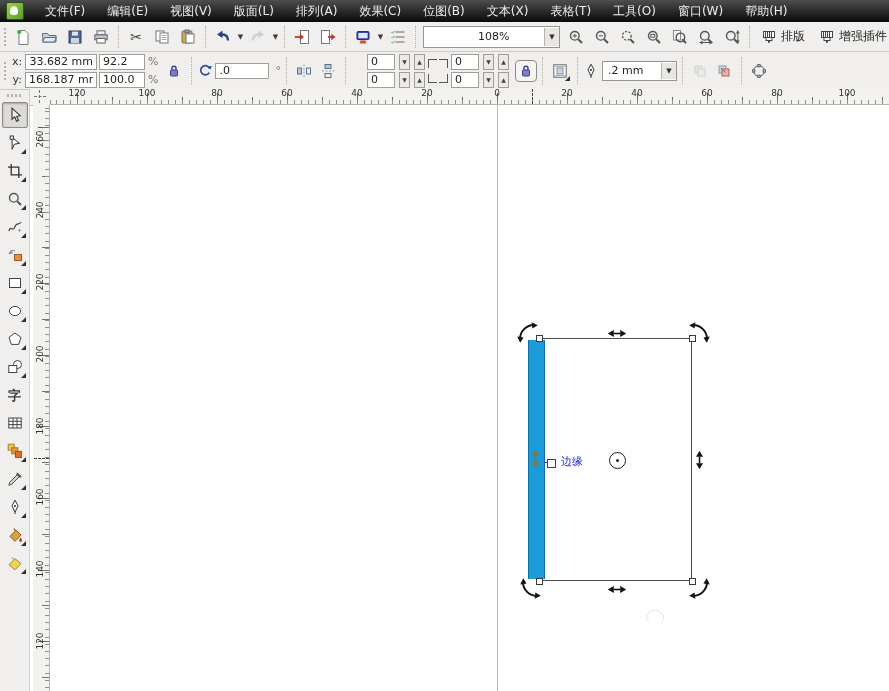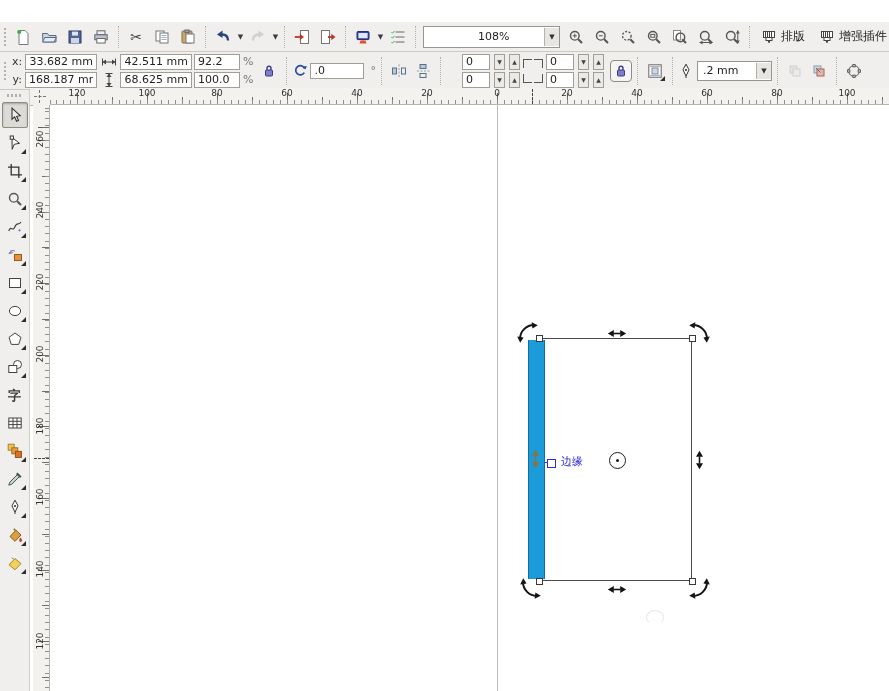--- a/index.html
+++ b/index.html
@@ -119,20 +119,35 @@
   .edge-node::before{content:"";position:absolute;left:-4px;top:2px;width:4px;height:1px;background:#3b3bd2;}
   .edge-label{position:absolute;font-size:11px;line-height:12px;}
   .ghost-circle{position:absolute;left:596px;top:505px;width:16px;height:13px;
     border:1px solid #e9e7e6;border-radius:50%;border-bottom-color:transparent;}
 </style>
 </head>
 <body>
 
 <div class="app">
 
+  <div class="menubar" id="menubar">
+    <span class="appicon"></span>
+  <span class="menu-item">文件(F)</span>
+      <span class="menu-item">编辑(E)</span>
+      <span class="menu-item">视图(V)</span>
+      <span class="menu-item">版面(L)</span>
+      <span class="menu-item">排列(A)</span>
+      <span class="menu-item">效果(C)</span>
+      <span class="menu-item">位图(B)</span>
+      <span class="menu-item">文本(X)</span>
+      <span class="menu-item">表格(T)</span>
+      <span class="menu-item">工具(O)</span>
+      <span class="menu-item">窗口(W)</span>
+      <span class="menu-item">帮助(H)</span>
+    </div>
 
   <div class="toolbar" id="std-toolbar">
       <div class="grip"></div>
       <div class="tb-btn">
         <span class="pb-ic">
           <svg width="16" height="16" viewBox="0 0 16 16">
             <path d="M4 1.5h6l3 3v11H4z" fill="#fff" stroke="#7a7a7a"></path>
             <circle cx="4.2" cy="3" r="2.1" fill="#3fae49"></circle>
           </svg>
         </span>
@@ -343,44 +358,20 @@
   <div class="propbar">
     <div class="grip"></div>
     <div class="pb-col">
       <div class="pb-row">
         <span class="pb-lab">x:</span>
         <input class="pb-field w72" value="33.682 mm" style="">
       </div>
       <div class="pb-row">
         <span class="pb-lab">y:</span>
         <input class="pb-field w72" value="168.187 mm" style="">
-      </div>
-    </div>
-    <div class="pb-col">
-      <div class="pb-row">
-        <span class="pb-ic">
-            <svg width="16" height="16" viewBox="0 0 16 16">
-              <path d="M1.5 8h13" stroke="#444"></path>
-              <path d="M5 5.5L1.5 8 5 10.5z" fill="#444"></path>
-              <path d="M11 5.5L14.5 8 11 10.5z" fill="#444"></path>
-              <path d="M1.5 4.5v7M14.5 4.5v7" stroke="#444"></path>
-            </svg>
-          </span>
-        <input class="pb-field w72" value="42.511 mm" style="">
-      </div>
-      <div class="pb-row">
-        <span class="pb-ic">
-            <svg width="16" height="16" viewBox="0 0 16 16">
-              <path d="M8 1.5v13" stroke="#444"></path>
-              <path d="M5.5 5L8 1.5 10.5 5z" fill="#444"></path>
-              <path d="M5.5 11L8 14.5 10.5 11z" fill="#444"></path>
-              <path d="M4.5 1.5h7M4.5 14.5h7" stroke="#444"></path>
-            </svg>
-          </span>
-        <input class="pb-field w72" value="68.625 mm" style="">
       </div>
     </div>
     <div class="pb-col" style="margin-left:0;">
       <div class="pb-row">
         <input class="pb-field w44" value="92.2" style="">
         <span style="color:#777;">%</span>
       </div>
       <div class="pb-row">
         <input class="pb-field w44" value="100.0" style="">
         <span style="color:#777;">%</span>

